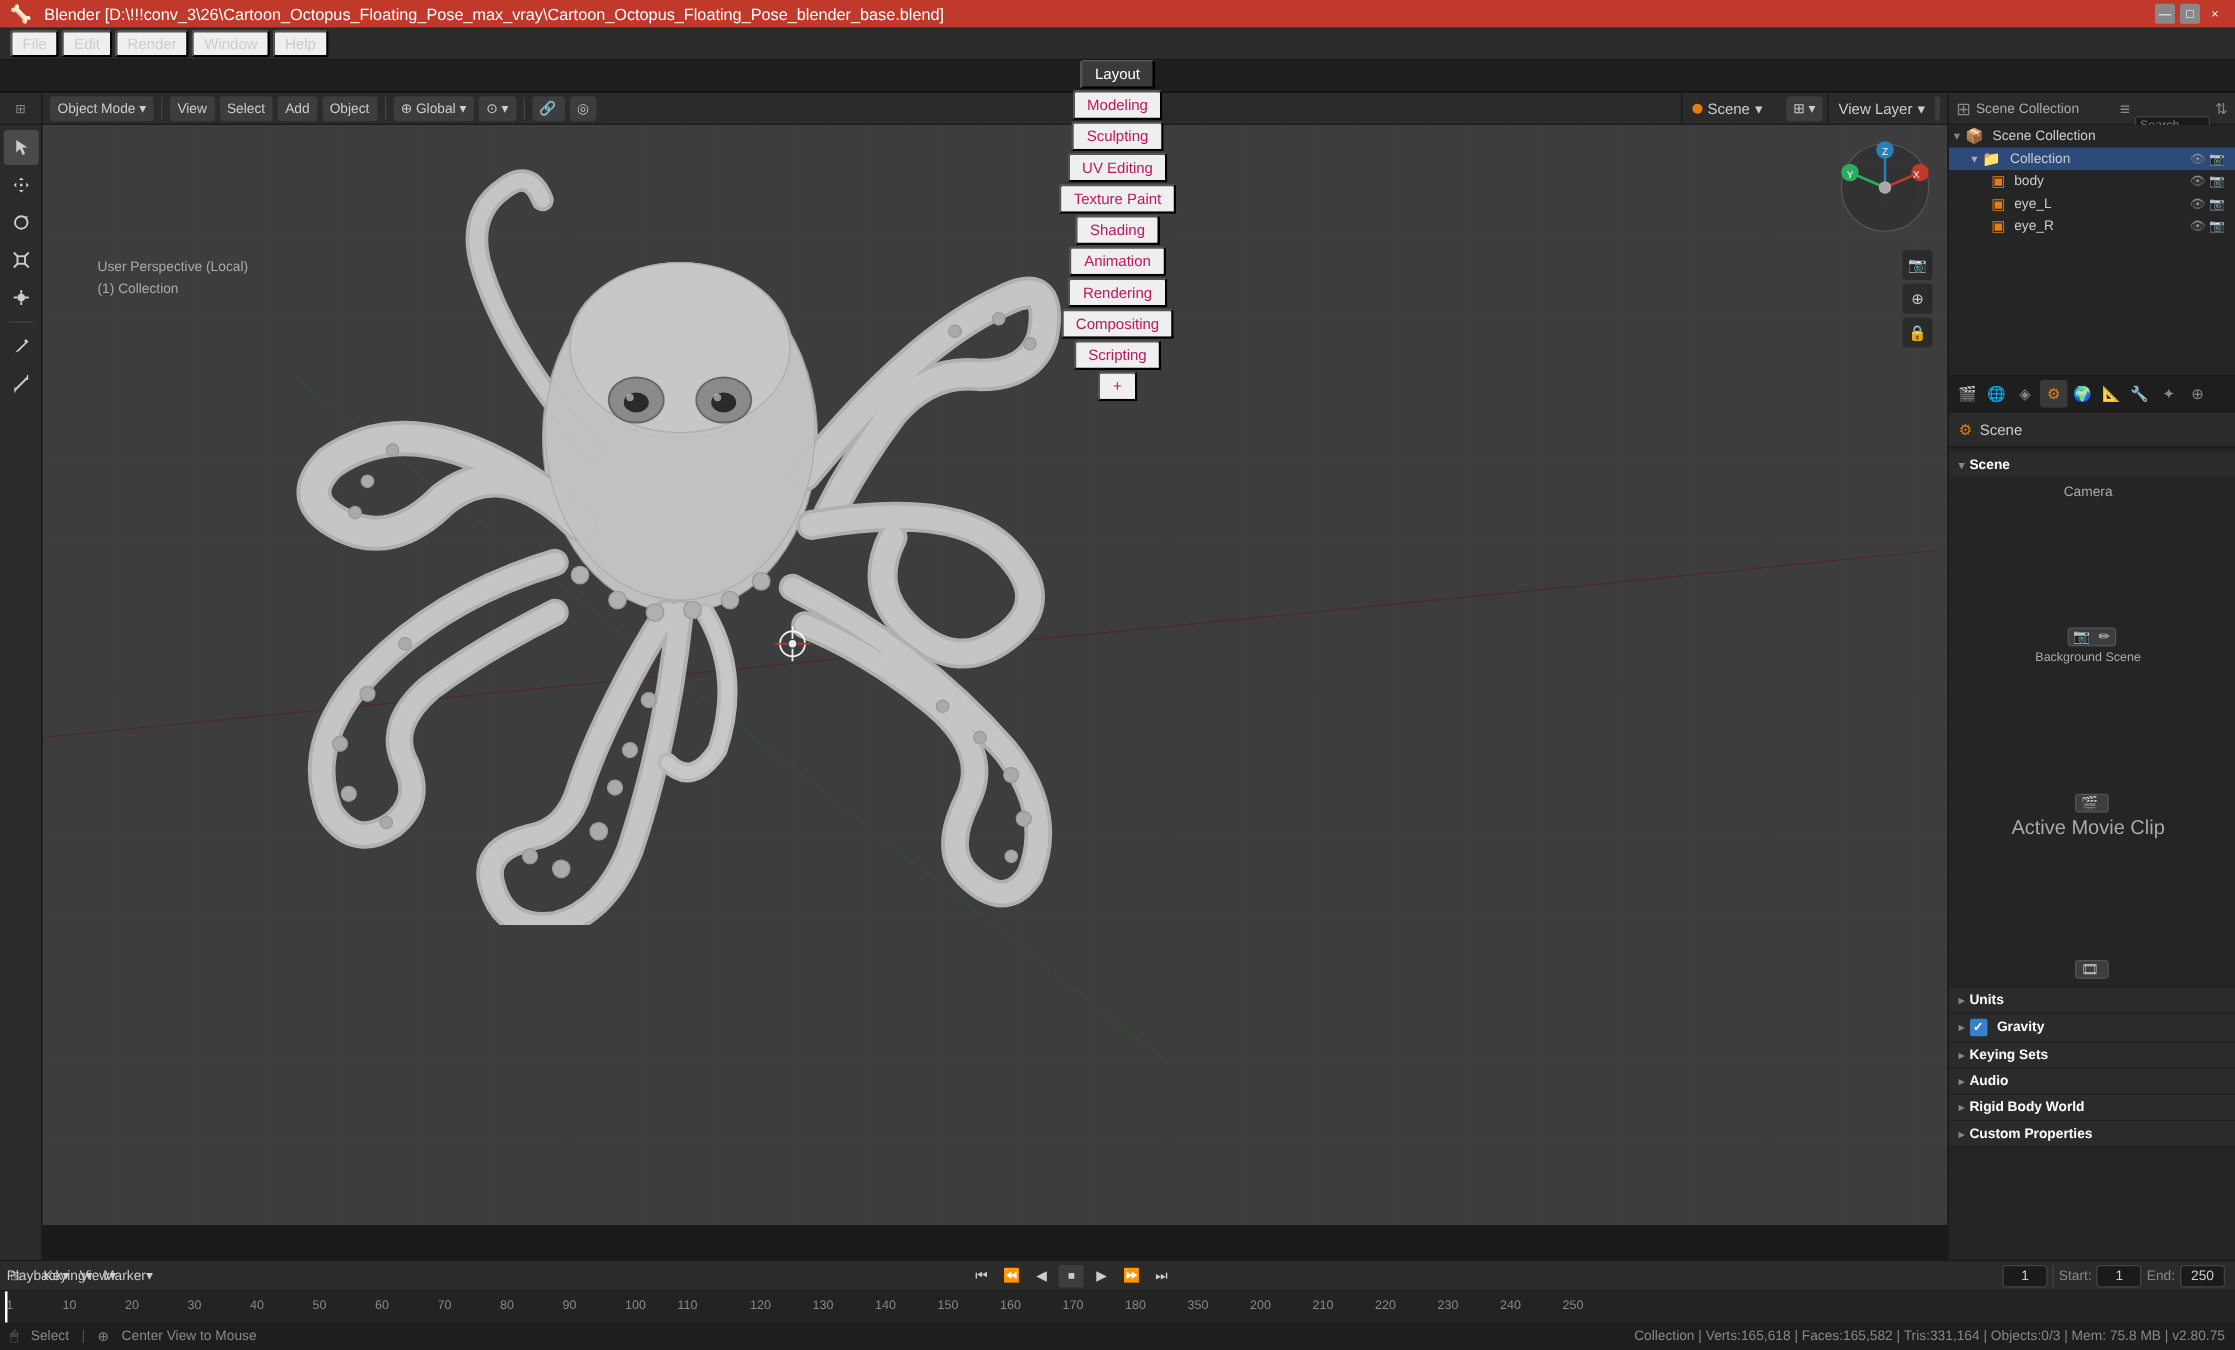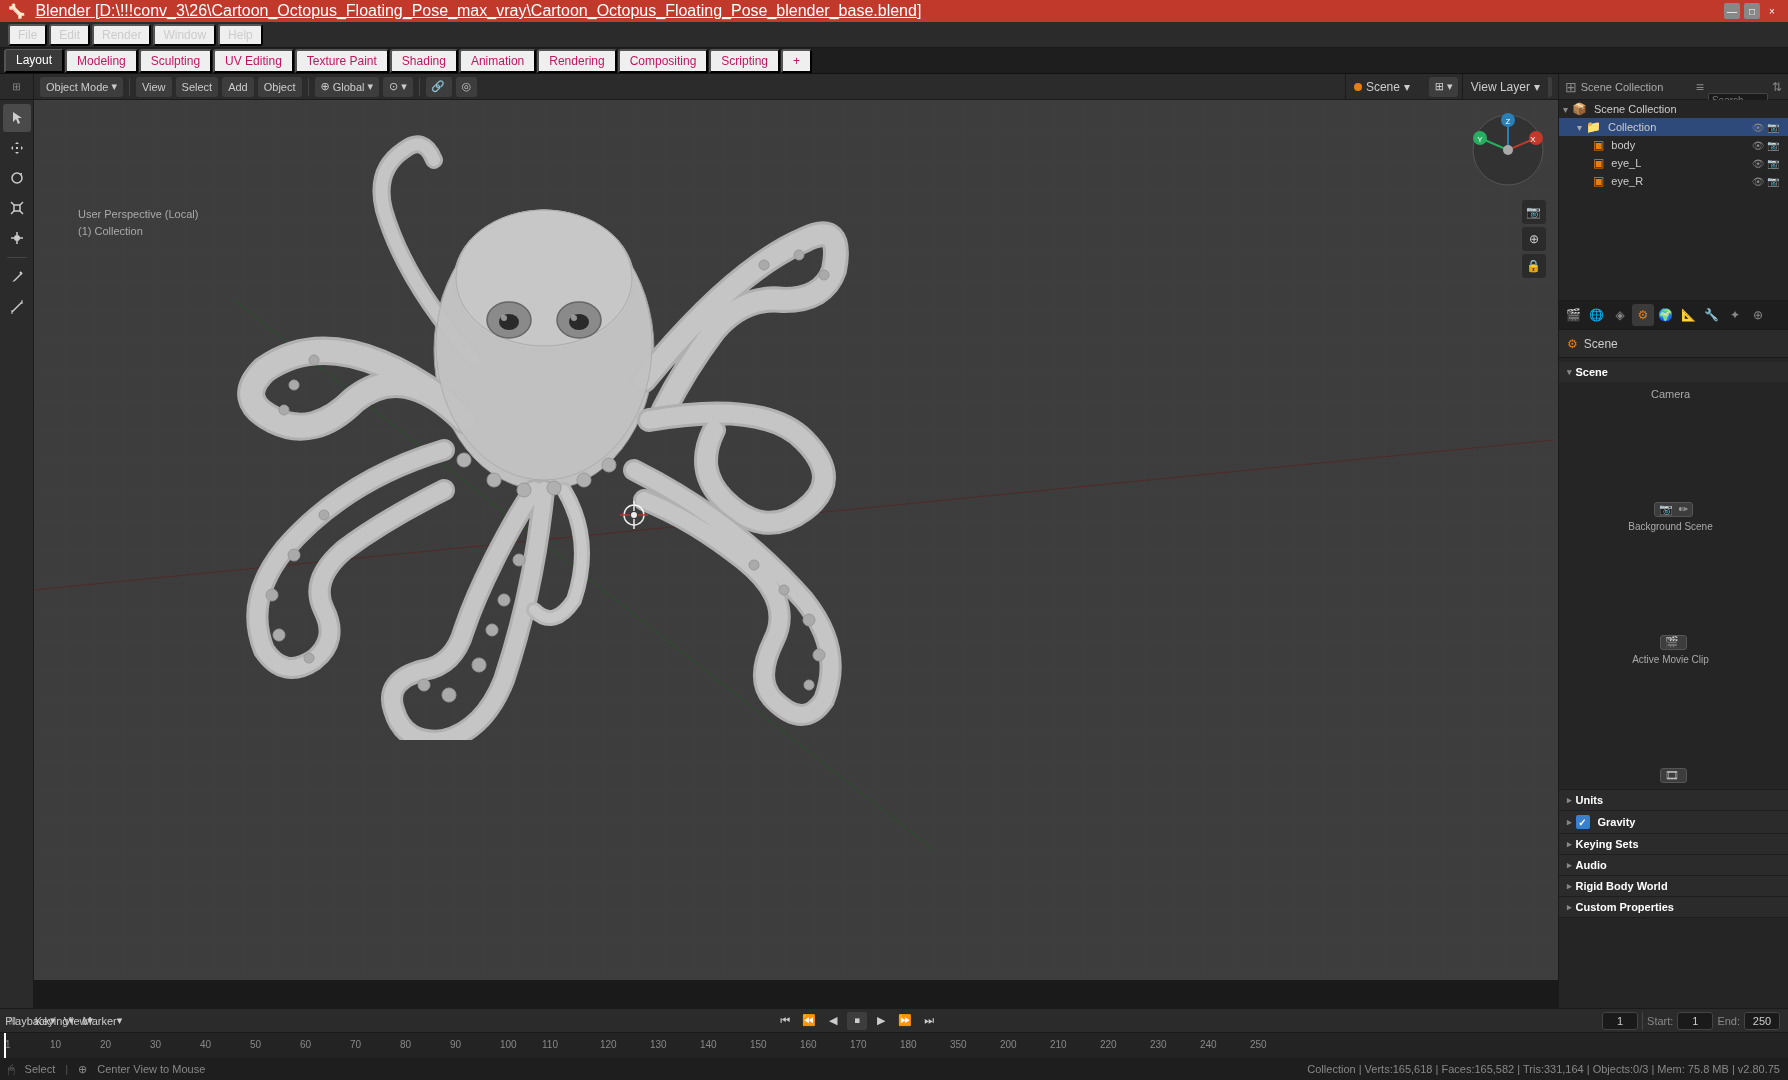--- a/index.html
+++ b/index.html
@@ -27,27 +27,26 @@
       top: 0;
       left: 0;
       z-index: 100;
     }
     #title-bar-left {
       display: flex;
       align-items: center;
       gap: 6px;
     }
     #title-bar-title {
-      font-size: 16px;
+      font-size: 13px;
       color: #ffffff;
       white-space: nowrap;
       overflow: hidden;
       text-overflow: ellipsis;
       max-width: 1500px;
-      text-decoration: underline;
     }
     #title-bar-controls {
       display: flex;
       gap: 4px;
     }
     .title-btn {
       width: 16px;
       height: 16px;
       background: #888;
       border: none;
@@ -90,20 +89,21 @@
       left: 0;
       width: 100%;
       height: 26px;
       background: #1e1e1e;
       display: flex;
       align-items: center;
       padding: 0 4px;
       gap: 1px;
       z-index: 90;
       border-bottom: 1px solid #111;
+      flex-direction: column;
     }
     .workspace-tab {
       padding: 3px 10px;
       font-size: 12px;
       color: #be185d;
       cursor: pointer;
       border-radius: 3px 3px 0 0;
       height: 24px;
       display: flex;
       align-items: center;
@@ -827,21 +827,21 @@
 
         <div class="prop-row">
           <span class="prop-label" style="font-size:10px;">Background Scene</span>
           <div class="prop-value-btn">
             <span>🎬</span>
             <span style="font-size:10px; color:#ccc;"></span>
           </div>
         </div>
 
         <div class="prop-row">
-          <span class="prop-label" style="font-size:10px;">Active Movie Clip</span>
+          <span class="prop-label" style="font-size:16px;">Active Movie Clip</span>
           <div class="prop-value-btn">
             <span>🎞</span>
             <span style="font-size:10px; color:#ccc;"></span>
           </div>
         </div>
       </div>
     </div>
 
     <div class="prop-section">
       <div class="prop-section-header">

